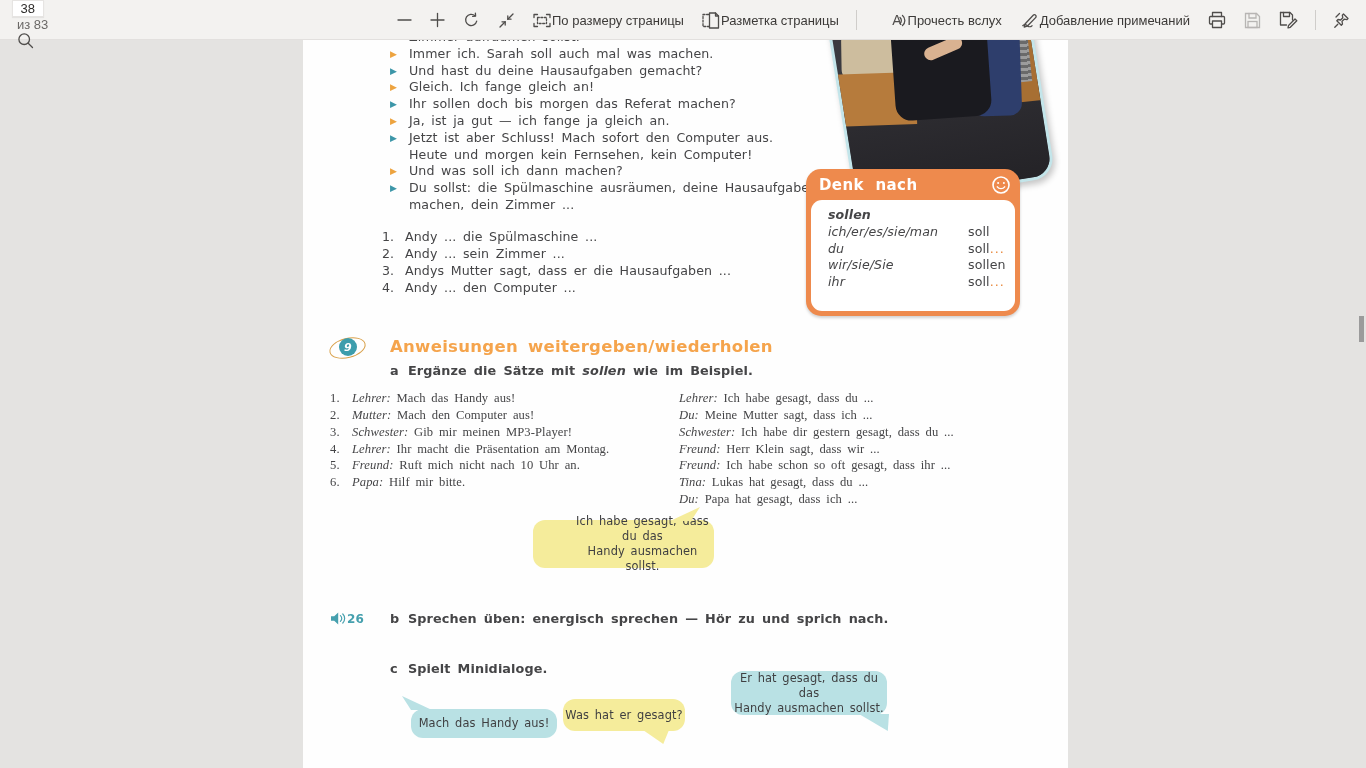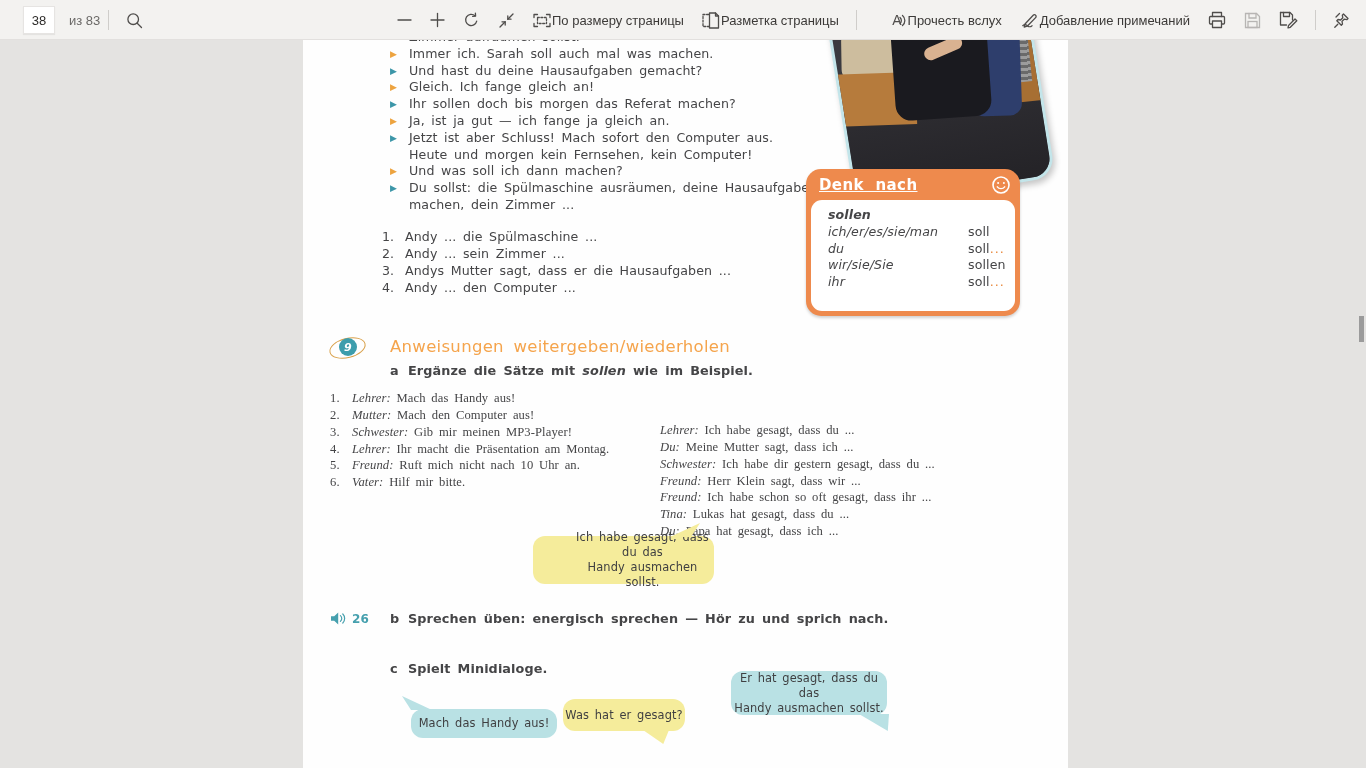--- a/index.html
+++ b/index.html
@@ -10,21 +10,21 @@
     font-family:"Liberation Sans", sans-serif;
     -webkit-font-smoothing:antialiased;
   }
 
   
   .toolbar {
     position:absolute; top:0; left:0; width:1366px; height:40px;
     background:#f3f2f0; border-bottom:1px solid #e2e0de;
   }
   .tb-group { position:absolute; top:0; height:40px; display:flex; align-items:center; }
-  .tb-left   { left:19px; }
+  .tb-left   { left:3px;flex-direction:column; }
   .tb-mid    { left:388px; }
   .tb-right  { right:6px; }
   .tb-btn {
     background:none; border:none; padding:0 9px; height:32px;
     display:flex; align-items:center; gap:1px; cursor:pointer;
     color:#3c3a38; font-family:"Liberation Sans", sans-serif;
   }
   .tb-btn svg { flex:0 0 auto; }
   .tb-label { font-size:13px; color:#3c3a38; white-space:nowrap; }
   .tb-divider { width:1px; height:20px; background:#cfcdca; margin:0 8px; }
@@ -78,74 +78,74 @@
   .task-num { display:inline-block; width:23px; }
 
   
   .denk {
     position:absolute; left:503px; top:129px; width:214px; height:147px;
     background:#ee8a4d; border-radius:15px; box-shadow:0 2px 3px rgba(0,0,0,.18);
   }
   .denk-header {
     height:30px; display:flex; align-items:center; justify-content:space-between;
     padding:2px 9px 0 13px; color:#ffffff; font-weight:bold; font-size:15px;
-    letter-spacing:.4px; word-spacing:6px;text-decoration:underline;
+    letter-spacing:.4px; word-spacing:6px;
   }
   .denk-body {
     position:absolute; left:5px; right:5px; top:31px; bottom:5px;
     background:#ffffff; border-radius:11px; padding:7px 0 0 17px; line-height:16.8px;
   }
   .denk-verb { font-weight:bold; font-style:italic; }
   .denk-row { display:flex; }
   .denk-pro { width:140px; font-style:italic; }
   .denk-dots { color:#e8883c; letter-spacing:1px; }
 
   
   .badge9 { position:absolute; left:26px; top:295px; width:40px; height:26px; }
   .badge9-ring { position:absolute; left:0; top:3px; width:37px; height:20px; border:1.5px solid #d9a14b; border-radius:50%; transform:rotate(-14deg); }
   .badge9-circle {
     position:absolute; left:10px; top:3px; width:18px; height:18px; border-radius:50%;
     background:#3d9dac; color:#fff; font-size:11px; font-weight:bold; font-style:italic;
     display:flex; align-items:center; justify-content:center;
   }
   .ex9-title {
-    position:absolute; left:87px; top:297px; color:#f5a44c; font-weight:normal;
+    position:absolute; left:87px; top:297px; color:#f5a44c; font-weight:bold;
     font-size:16.5px; letter-spacing:.3px; word-spacing:4px;
   }
   .head-line { position:absolute; left:87px; font-weight:bold; font-size:12.8px; }
   .head-letter { display:inline-block; width:18px; }
   .ital { font-style:italic; }
 
   
   .col { position:absolute; top:350px; line-height:16.85px;font-family:Liberation Serif, serif; }
   .col-left { left:27px; width:345px; }
-  .col-right { left:357px; width:365px;margin-top:32px; }
+  .col-right { left:376px; width:365px; }
   .item-num { display:inline-block; width:22px; }
   .spk { font-style:italic; }
 
   
   .bubble {
     position:absolute; border-radius:12px; display:flex; flex-direction:column;
     justify-content:center; text-align:center;
     font-size:11.4px; line-height:15px; color:#3f3f41; word-spacing:2px;
   }
   .bubble .tail { position:absolute; background:inherit; }
   .bub-yellow { background:#f5ec9b; }
   .bub-teal { background:#b9e1e4;margin-left:21px; }
-  .bub-example { left:230px; top:496px; width:181px; height:48px;padding-left:38px; }
+  .bub-example { left:230px; top:480px; width:181px; height:48px;padding-left:38px; }
   .bub-example .tail { top:-13px; right:14px; width:30px; height:14px; clip-path:polygon(100% 0, 0 100%, 70% 100%); }
   .bub-m1 { left:87px; top:669px; width:146px; height:29px; }
   .bub-m1 .tail { top:-13px; left:-9px; width:30px; height:14px; clip-path:polygon(0 0, 30% 100%, 100% 100%); }
   .bub-m2 { left:260px; top:659px; width:122px; height:32px; }
   .bub-m2 .tail { bottom:-13px; right:16px; width:26px; height:14px; clip-path:polygon(0 0, 100% 0, 78% 100%); }
   .bub-m3 { left:407px; top:631px; width:156px; height:44px; }
   .bub-m3 .tail { bottom:-16px; right:-2px; width:30px; height:17px; clip-path:polygon(0 0, 100% 0, 96% 100%); }
 
   
-  .audio-tag { position:absolute; left:27px; top:571px; display:flex; align-items:center; gap:5px; }
+  .audio-tag { position:absolute; left:27px; top:571px; display:flex; align-items:center; }
   .audio-num { color:#46a0ae; font-size:12px; font-weight:bold; }
 </style>
 </head>
 <body>
 
 <div class="toolbar">
 
   <div class="tb-group tb-left">
     <div class="pgnum">38</div>
     <span class="ofpages">из 83</span>
@@ -371,21 +371,21 @@
   <div class="head-line" style="top:323px">
     <span class="head-letter">a</span><span>Ergänze die Sätze mit</span> <span class="ital">sollen</span> <span>wie im Beispiel.</span>
   </div>
 
   <div class="col col-left">
     <div><span class="item-num">1.</span><span class="spk">Lehrer:</span> <span>Mach das Handy aus!</span></div>
     <div><span class="item-num">2.</span><span class="spk">Mutter:</span> <span>Mach den Computer aus!</span></div>
     <div><span class="item-num">3.</span><span class="spk">Schwester:</span> <span>Gib mir meinen MP3-Player!</span></div>
     <div><span class="item-num">4.</span><span class="spk">Lehrer:</span> <span>Ihr macht die Präsentation am Montag.</span></div>
     <div><span class="item-num">5.</span><span class="spk">Freund:</span> <span>Ruft mich nicht nach 10 Uhr an.</span></div>
-    <div><span class="item-num">6.</span><span class="spk">Vater:</span> <span>Hilf mir bitte.</span></div>
+    <div><span class="item-num">6.</span><span class="spk">Papa:</span> <span>Hilf mir bitte.</span></div>
   </div>
 
   <div class="col col-right">
     <div><span class="spk">Lehrer:</span> <span>Ich habe gesagt, dass du ...</span></div>
     <div><span class="spk">Du:</span> <span>Meine Mutter sagt, dass ich ...</span></div>
     <div><span class="spk">Schwester:</span> <span>Ich habe dir gestern gesagt, dass du ...</span></div>
     <div><span class="spk">Freund:</span> <span>Herr Klein sagt, dass wir ...</span></div>
     <div><span class="spk">Freund:</span> <span>Ich habe schon so oft gesagt, dass ihr ...</span></div>
     <div><span class="spk">Tina:</span> <span>Lukas hat gesagt, dass du ...</span></div>
     <div><span class="spk">Du:</span> <span>Papa hat gesagt, dass ich ...</span></div>

